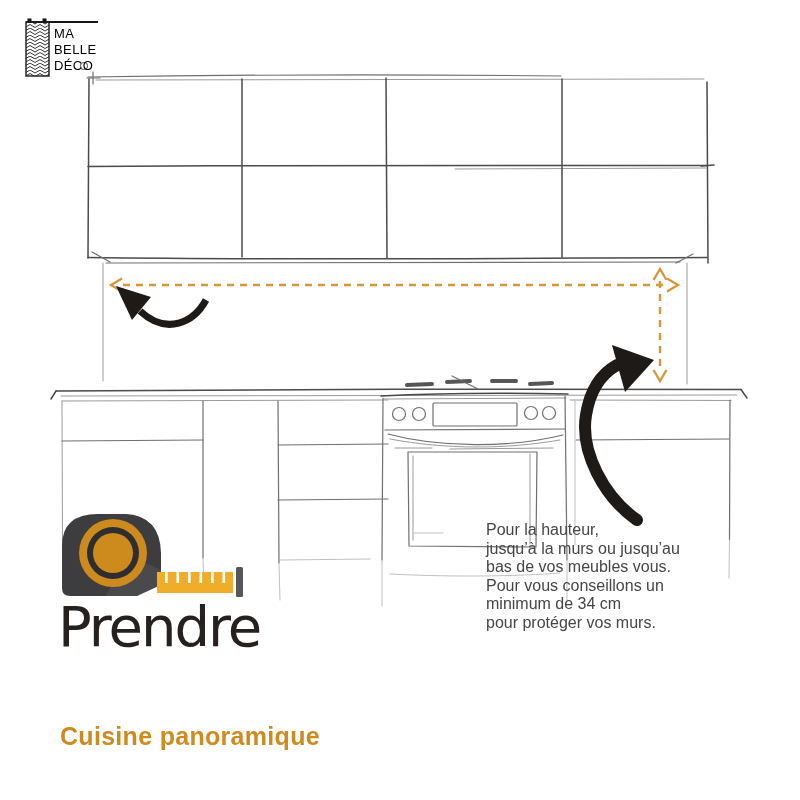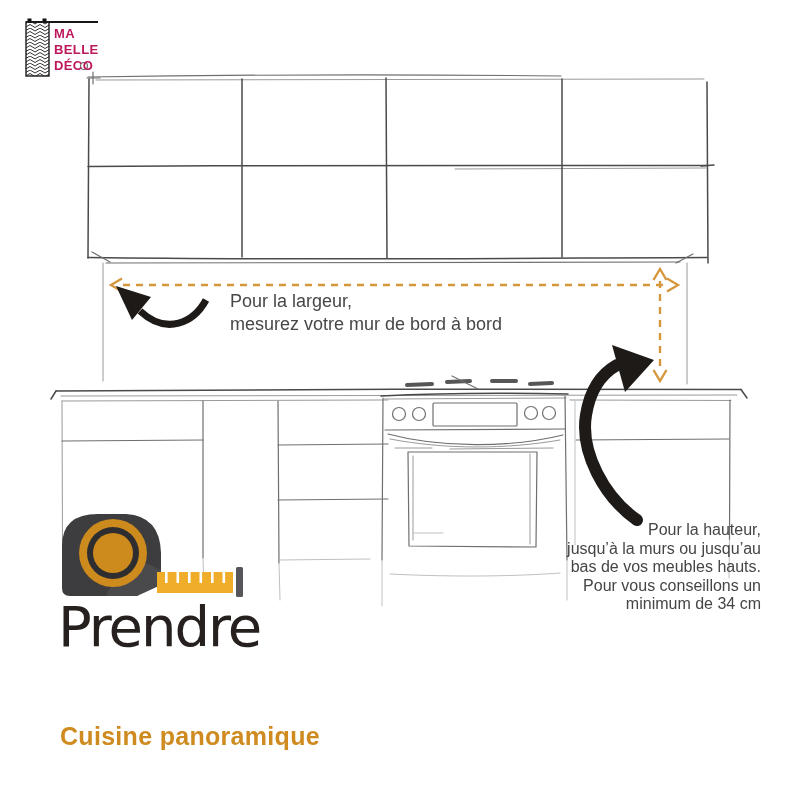--- a/index.html
+++ b/index.html
@@ -16,31 +16,31 @@
   .s3{stroke:#9a9a9a;stroke-width:1;}
   .s4{stroke:#c0c0c0;stroke-width:1;}
   .blob{stroke:#565656;stroke-width:4;}
   .dash{stroke:var(--dashed-orange,#d5973c);stroke-width:2.4;stroke-dasharray:7 6;fill:none;}
   .dasharrow{stroke:var(--dashed-orange,#d5973c);stroke-width:2.4;fill:none;}
   .ink{fill:var(--ink-black,#1e1a18);}
   .inkstroke{stroke:var(--ink-black,#1e1a18);fill:none;}
 
   .brand-text{
     left:54px;top:26px;
-    font-weight:bold;font-size:13px;line-height:16px;letter-spacing:.4px;
-    color:#be185d;
+    font-weight:normal;font-size:13px;line-height:16px;letter-spacing:.4px;
+    color:#000000;
   }
   .width-label{
     left:230px;top:290px;
     font-size:18px;line-height:22.5px;color:var(--text-gray,#474747);
     white-space:nowrap;
   }
   .height-label{
-    left:505px;top:521px;width:256px;
-    font-size:16px;line-height:18.6px;text-align:right;
+    left:486px;top:521px;width:256px;
+    font-size:16px;line-height:18.6px;text-align:left;
     color:#454545;
   }
   .big-title{
     left:58px;top:601px;
     font-family:"DejaVu Sans","Liberation Sans",sans-serif;
     font-weight:normal;font-size:56px;line-height:51px;letter-spacing:-2px;
     color:#26211e;white-space:nowrap;
   }
   .subtitle{
     left:60px;top:722px;
@@ -173,31 +173,28 @@
       <rect x="22.5" y="4.5" width="4" height="4" fill="#111"></rect>
       <rect x="6" y="8" width="23" height="54" fill="url(#pat)" stroke="#1c1c1c" stroke-width="1.4"></rect>
     </g>
   </svg>
   <div class="abs brand-text">
     <div>MA</div>
     <div>BELLE</div>
     <div>DÉCO</div>
   </div>
 
-  <div class="abs width-label">
-    <div>Pour la largeur,</div>
-    <div>mesurez votre mur de bord à bord</div>
-  </div>
 
   <div class="abs height-label">
     <div>Pour la hauteur,</div>
     <div>jusqu’à la murs ou jusqu’au</div>
-    <div>bas de vos meubles hauts.</div>
+    <div>bas de vos meubles vous.</div>
     <div>Pour vous conseillons un</div>
     <div>minimum de 34 cm</div>
+    <div>pour protéger vos murs.</div>
   </div>
 
   <svg class="abs" style="left:60px;top:508px" width="190" height="92" viewBox="0 0 190 92">
     <path d="M10,88 Q2,88 2,80 L2,38 Q2,6 38,6 L66,6 Q100,8 101,45 L101,62 L77,88 Z" fill="var(--tape-body,#3d3c3e)"></path>
     <polygon points="66,46 101,62 101,77 77,88 46,88" fill="#4a494c"></polygon>
     <circle cx="53" cy="45" r="34" fill="var(--tape-orange,#cd8a1d)"></circle>
     <circle cx="53" cy="45" r="26" fill="#2e2d30"></circle>
     <circle cx="53" cy="45" r="20" fill="var(--tape-orange,#cd8a1d)"></circle>
     <rect x="97" y="64" width="76" height="21" fill="var(--tape-yellow,#f0ad29)"></rect>
     <g fill="#ffffff">

